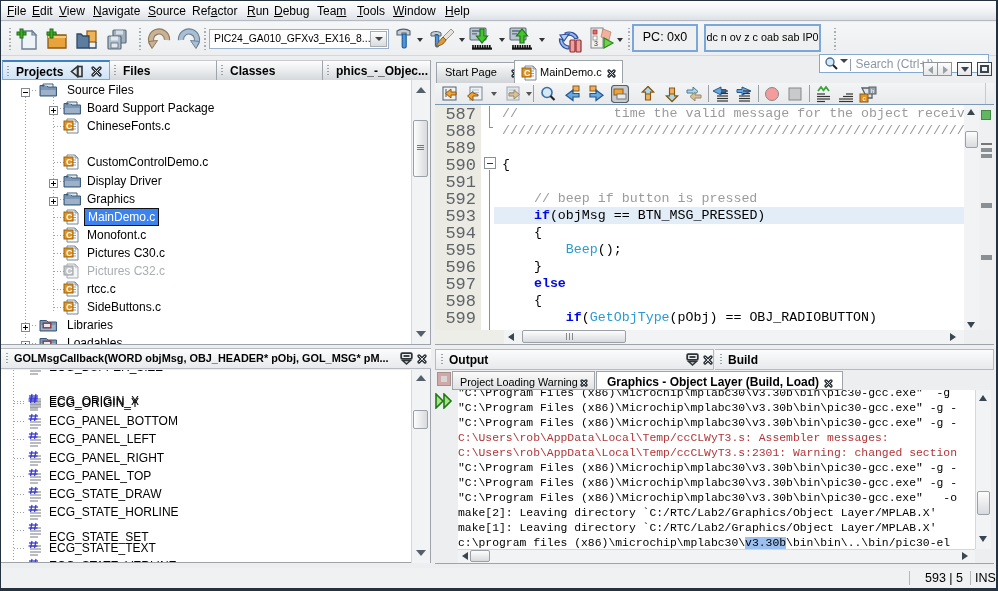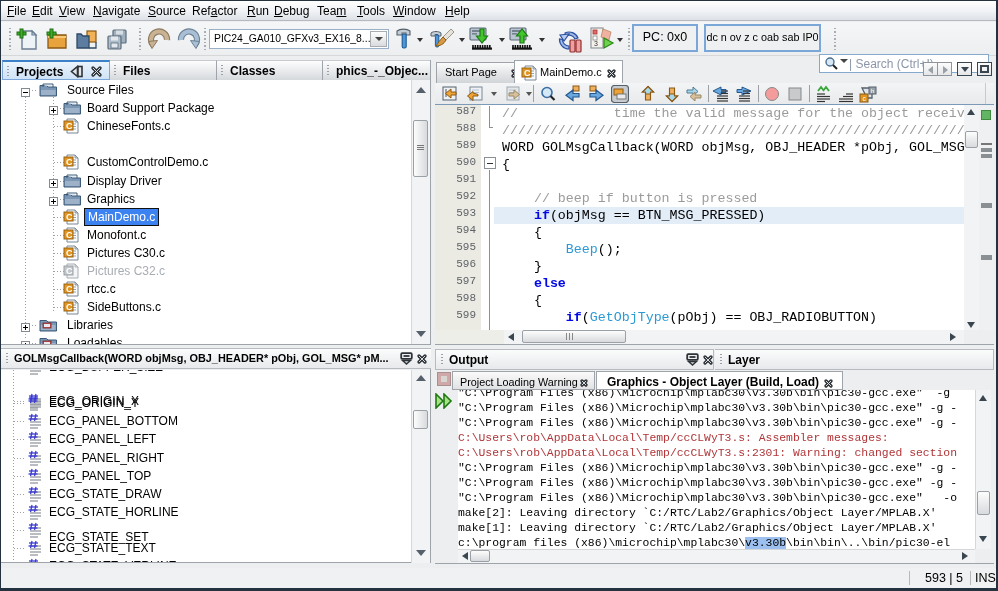--- a/index.html
+++ b/index.html
@@ -22,21 +22,21 @@
 .navtitle{position:absolute;left:1px;top:348px;width:430px;height:21px;background:linear-gradient(#fbfcfc,#e7e9ec);border-top:1px solid #b7bbbf;border-bottom:1px solid #b7bbbf;font-weight:bold;}
 .navlist{position:absolute;left:1px;top:370px;width:410px;height:193px;background:#fff;overflow:hidden;border-bottom:1px solid #9fa4aa;}
 .sb{position:absolute;background:#f2f3f4;}
 .sbthumb{position:absolute;background:linear-gradient(to right,#fdfdfd,#d8dadd);border:1px solid #9aa0a6;border-radius:2px;}
 .sbthumbh{position:absolute;background:linear-gradient(to bottom,#fdfdfd,#d8dadd);border:1px solid #9aa0a6;border-radius:2px;}
 .arr{position:absolute;width:0;height:0;}
 .etab{position:absolute;height:21px;background:linear-gradient(#fbfbfb,#e3e5e7 55%,#d2d5d8);border:1px solid #9fa4aa;border-bottom:none;color:#000;white-space:nowrap;font-size:11px;}
 .etoolbar{position:absolute;left:435px;top:83px;width:559px;height:22px;background:linear-gradient(#f3f4f5,#e8eaeb);border-bottom:1px solid #7c9ab8;}
 .icon16{position:absolute;top:2px;width:17px;height:17px;}
 .ecode{position:absolute;left:494px;top:105px;width:470px;height:225px;background:#fff;font-family:"Liberation Mono",monospace;font-size:13.3px;overflow:hidden;}
-.gutter{position:absolute;left:435px;top:105px;width:46px;height:225px;background:#ebeae3;color:#5f6469;font-family:"Liberation Mono",monospace;font-size:11px;}
+.gutter{position:absolute;left:435px;top:105px;width:46px;height:225px;background:#ebeae3;color:#5f6469;font-family:"Liberation Mono",monospace;font-size:17px;}
 .gnum{position:absolute;right:5px;}
 .fold{position:absolute;left:481px;top:105px;width:13px;height:225px;background:#fff;}
 .cline{position:absolute;left:8px;height:17px;white-space:pre;color:#000;line-height:17px;}
 .kw{color:#0008e6;font-weight:bold;}
 .fn{color:#2b9ad4;}
 .cm{color:#9b9b9b;}
 .outhead{position:absolute;top:349px;height:21px;background:linear-gradient(#fbfcfc,#e7e9ec);border:1px solid #b7bbbf;font-weight:bold;color:#000;}
 .otab{position:absolute;height:19px;border:1px solid #9fa4aa;background:linear-gradient(#fafafa,#e0e2e4);white-space:nowrap;}
 .console{position:absolute;left:458px;top:390px;width:517px;height:159px;background:#fff;font-family:"Liberation Mono",monospace;font-size:11.4px;overflow:hidden;}
 .console div{white-space:pre;height:15px;line-height:15px;color:#000;}
@@ -845,21 +845,20 @@
     <div class="gnum" style="top:136px">595</div>
     <div class="gnum" style="top:153px">596</div>
     <div class="gnum" style="top:170px">597</div>
     <div class="gnum" style="top:187px">598</div>
     <div class="gnum" style="top:204px">599</div>
   </div>
 <div class="fold"></div>
 <div class="ecode">
 <div class="cline" style="top:0px;"><span class="cm">//            time the valid message for the object received</span></div>
 <div class="cline" style="top:17px;"><span class="cm">////////////////////////////////////////////////////////////</span></div>
-<div class="cline" style="top:34px;">WORD GOLMsgCallback(WORD objMsg, OBJ_HEADER *pObj, GOL_MSG</div>
 <div class="cline" style="top:51px;">{</div>
 <div class="cline" style="top:68px;"></div>
 <div class="cline" style="top:85px;">    <span class="cm">// beep if button is pressed</span></div>
 <div style="position:absolute;left:0;top:102px;width:470px;height:17px;background:#e3edf8;"></div>
 <div class="cline" style="top:102px;">    <span class="kw">if</span>(objMsg == BTN_MSG_PRESSED)</div>
 <div class="cline" style="top:119px;">    {</div>
 <div class="cline" style="top:136px;">        <span class="fn">Beep</span>();</div>
 <div class="cline" style="top:153px;">    }</div>
 <div class="cline" style="top:170px;">    <span class="kw">else</span></div>
 <div class="cline" style="top:187px;">    {</div>
@@ -901,21 +900,21 @@
           <line x1="8" y1="2" x2="2" y2="8"></line>
         </g>
         <g stroke="#d8dce0" stroke-width="1" stroke-linecap="round">
           <line x1="2.2" y1="2.2" x2="7.8" y2="7.8"></line>
           <line x1="7.8" y1="2.2" x2="2.2" y2="7.8"></line>
         </g>
       </svg></span>
   </div>
 <div class="outhead" style="left:715px;width:279px;border-left:none;">
     <span class="grip" style="top:4px;left:5px;"></span>
-    <span style="position:absolute;left:13px;top:3px;">Layer</span>
+    <span style="position:absolute;left:13px;top:3px;">Build</span>
   </div>
 <div style="position:absolute;left:437px;top:372px;width:14px;height:14px;background:#cfa9a9;border:1px solid #ab8f8f;"></div>
 <div style="position:absolute;left:441px;top:376px;width:6px;height:6px;background:#d9d5d1;"></div>
 <div style="position:absolute;left:435px;top:393px;"><svg width="19" height="16" viewBox="0 0 19 16">
       <path d="M1 1 L8 8 L1 15 Z" fill="#a6e387" stroke="#1e7a10" stroke-width="1.6"></path>
       <path d="M9 1 L16 8 L9 15 Z" fill="#a6e387" stroke="#1e7a10" stroke-width="1.6"></path>
     </svg></div>
 <div class="otab" style="left:452px;top:371px;width:143px;font-size:11px;">
     <span style="position:absolute;left:7px;top:4px;font-size:10.8px;">Project Loading Warning</span>
     <span style="position:absolute;right:6px;top:5px;"><svg width="8" height="8" viewBox="0 0 8 8">

